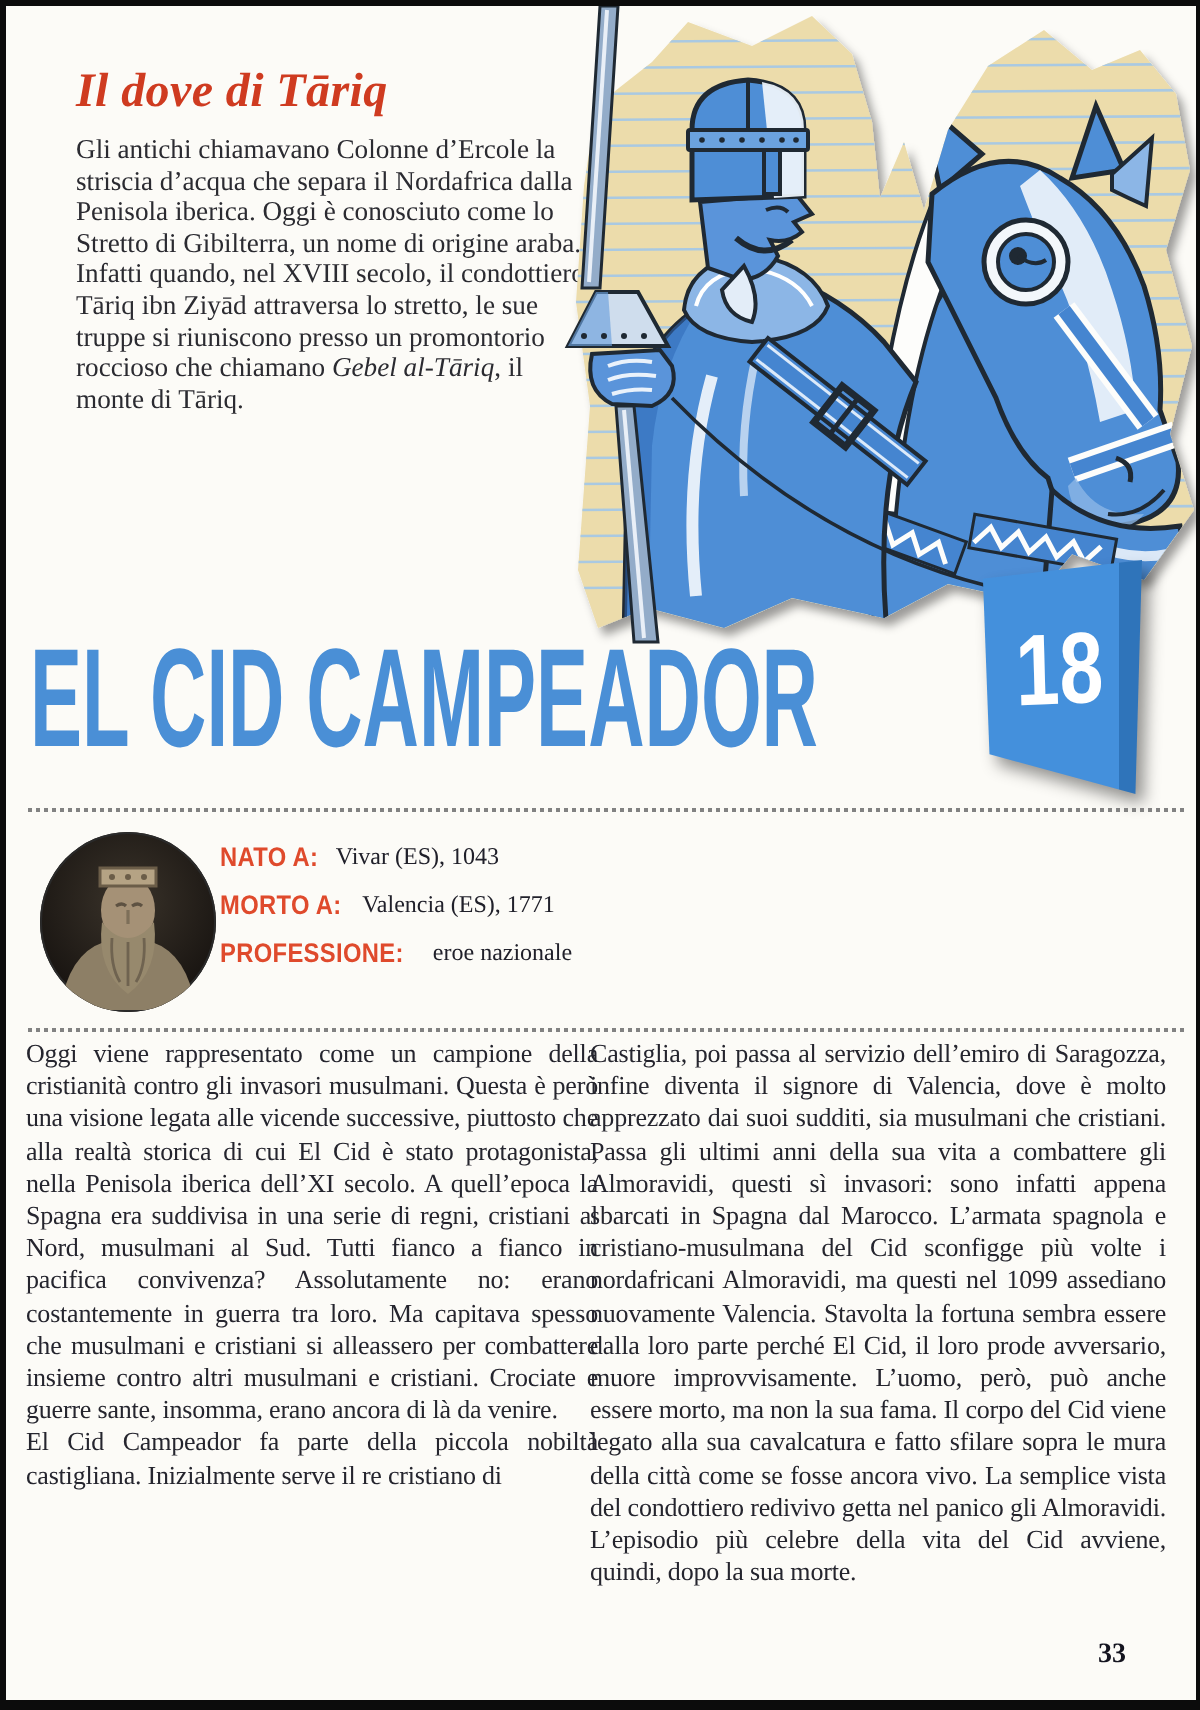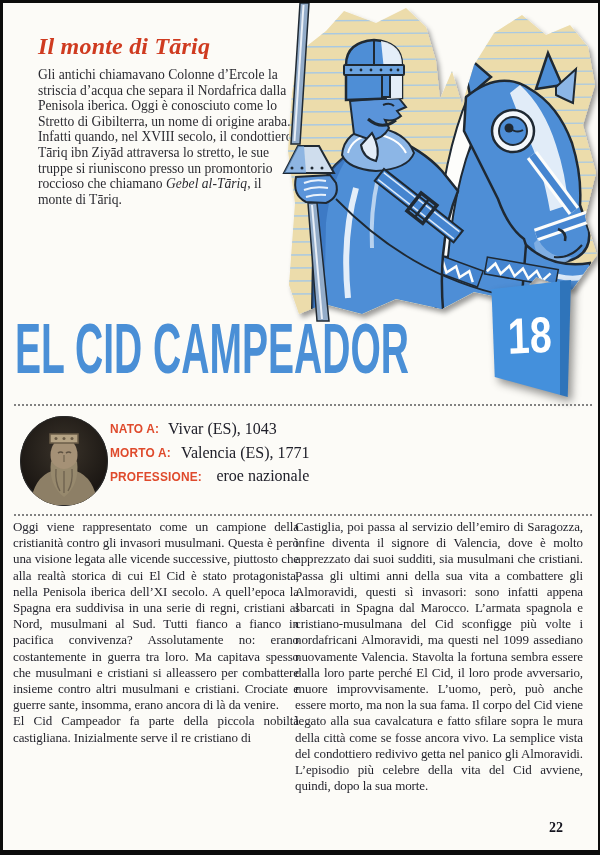--- a/index.html
+++ b/index.html
@@ -42,38 +42,38 @@
     position:absolute;left:17px;top:413px;width:88px;height:90px;border-radius:50%;
     overflow:hidden;background:radial-gradient(circle at 50% 38%,#3a332a,#171310 78%);
     box-shadow:0 0 0 1px #2a2a2a inset;
   }
   .fields{position:absolute;left:107px;top:414px;}
   .frow{height:23.8px;display:flex;align-items:center;white-space:nowrap;}
   .flabel{
     display:inline-block;font-family:"Liberation Sans",sans-serif;font-weight:700;font-size:13.5px;
     color:#df4a2c;transform:scaleX(.88);transform-origin:left;letter-spacing:.2px;
   }
-  .fvalue{font-size:16px;color:#20202a;margin-left:2px;}
+  .fvalue{font-size:12px;color:#20202a;margin-left:2px;}
   
   .col{position:absolute;top:516px;font-size:13px;line-height:16.2px;color:#25252e;
        text-align:justify;letter-spacing:-.1px;}
   .col p{margin:0;}
   .col-left{left:10px;width:286px;}
   .col-right{left:292px;width:288px;}
   
   .pageno{position:absolute;left:546px;top:817px;font-family:"Liberation Serif",serif;
           font-weight:bold;font-size:14px;color:#14141f;}
 </style>
 </head>
 <body>
 
 <div class="page">
 
   <div class="sidebar">
-    <h2>Il monte di Tāriq</h2>
+    <h2>Il dove di Tāriq</h2>
     <p><span>Gli antichi chiamavano Colonne d’Ercole la striscia d’acqua che separa il Nordafrica dalla Penisola iberica. Oggi è conosciuto come lo Stretto di Gibilterra, un nome di origine araba. Infatti quando, nel XVIII secolo, il condottiero Tāriq ibn Ziyād attraversa lo stretto, le sue truppe si riuniscono presso un promontorio roccioso che chiamano </span><em>Gebel al-Tāriq</em><span>, il monte di Tāriq.</span></p>
   </div>
 
   <svg class="illo" viewBox="0 0 317 318" aria-hidden="true">
     <defs>
       <filter id="pshadow" x="-10%" y="-10%" width="130%" height="130%">
         <feDropShadow dx="3" dy="4" stdDeviation="2.5" flood-color="#000" flood-opacity="0.38"></feDropShadow>
       </filter>
       <clipPath id="paperclip">
         <path d="M 6,90 L 12,50 L 40,28 L 58,8 L 90,20 L 120,5 L 140,24 L 150,58 L 154,96 L 166,68 L 176,102 L 188,62 L 208,30 L 236,12 L 260,32 L 284,22 L 302,44 L 309,82 L 297,122 L 310,170 L 299,214 L 311,252 L 286,287 L 250,274 L 230,298 L 188,289 L 156,306 L 110,296 L 76,311 L 38,301 L 13,311 L 3,282 L 9,200 L 2,148 Z"></path>
@@ -244,14 +244,14 @@
   <div class="rule" style="top:511px"></div>
 
   <div class="col col-left">
     <p>Oggi viene rappresentato come un campione della cristianità contro gli invasori musulmani. Questa è però una visione legata alle vicende successive, piuttosto che alla realtà storica di cui El Cid è stato protagonista, nella Penisola iberica dell’XI secolo. A quell’epoca la Spagna era suddivisa in una serie di regni, cristiani al Nord, musulmani al Sud. Tutti fianco a fianco in pacifica convivenza? Assolutamente no: erano costantemente in guerra tra loro. Ma capitava spesso che musulmani e cristiani si alleassero per combattere insieme contro altri musulmani e cristiani. Crociate e guerre sante, insomma, erano ancora di là da venire.</p>
     <p>El Cid Campeador fa parte della piccola nobiltà castigliana. Inizialmente serve il re cristiano di</p>
   </div>
   <div class="col col-right">
     <p>Castiglia, poi passa al servizio dell’emiro di Saragozza, infine diventa il signore di Valencia, dove è molto apprezzato dai suoi sudditi, sia musulmani che cristiani. Passa gli ultimi anni della sua vita a combattere gli Almoravidi, questi sì invasori: sono infatti appena sbarcati in Spagna dal Marocco. L’armata spagnola e cristiano-musulmana del Cid sconfigge più volte i nordafricani Almoravidi, ma questi nel 1099 assediano nuovamente Valencia. Stavolta la fortuna sembra essere dalla loro parte perché El Cid, il loro prode avversario, muore improvvisamente. L’uomo, però, può anche essere morto, ma non la sua fama. Il corpo del Cid viene legato alla sua cavalcatura e fatto sfilare sopra le mura della città come se fosse ancora vivo. La semplice vista del condottiero redivivo getta nel panico gli Almoravidi. L’episodio più celebre della vita del Cid avviene, quindi, dopo la sua morte.</p>
   </div>
 
-  <div class="pageno">22</div>
+  <div class="pageno">33</div>
 </div>
 
 </body></html>

